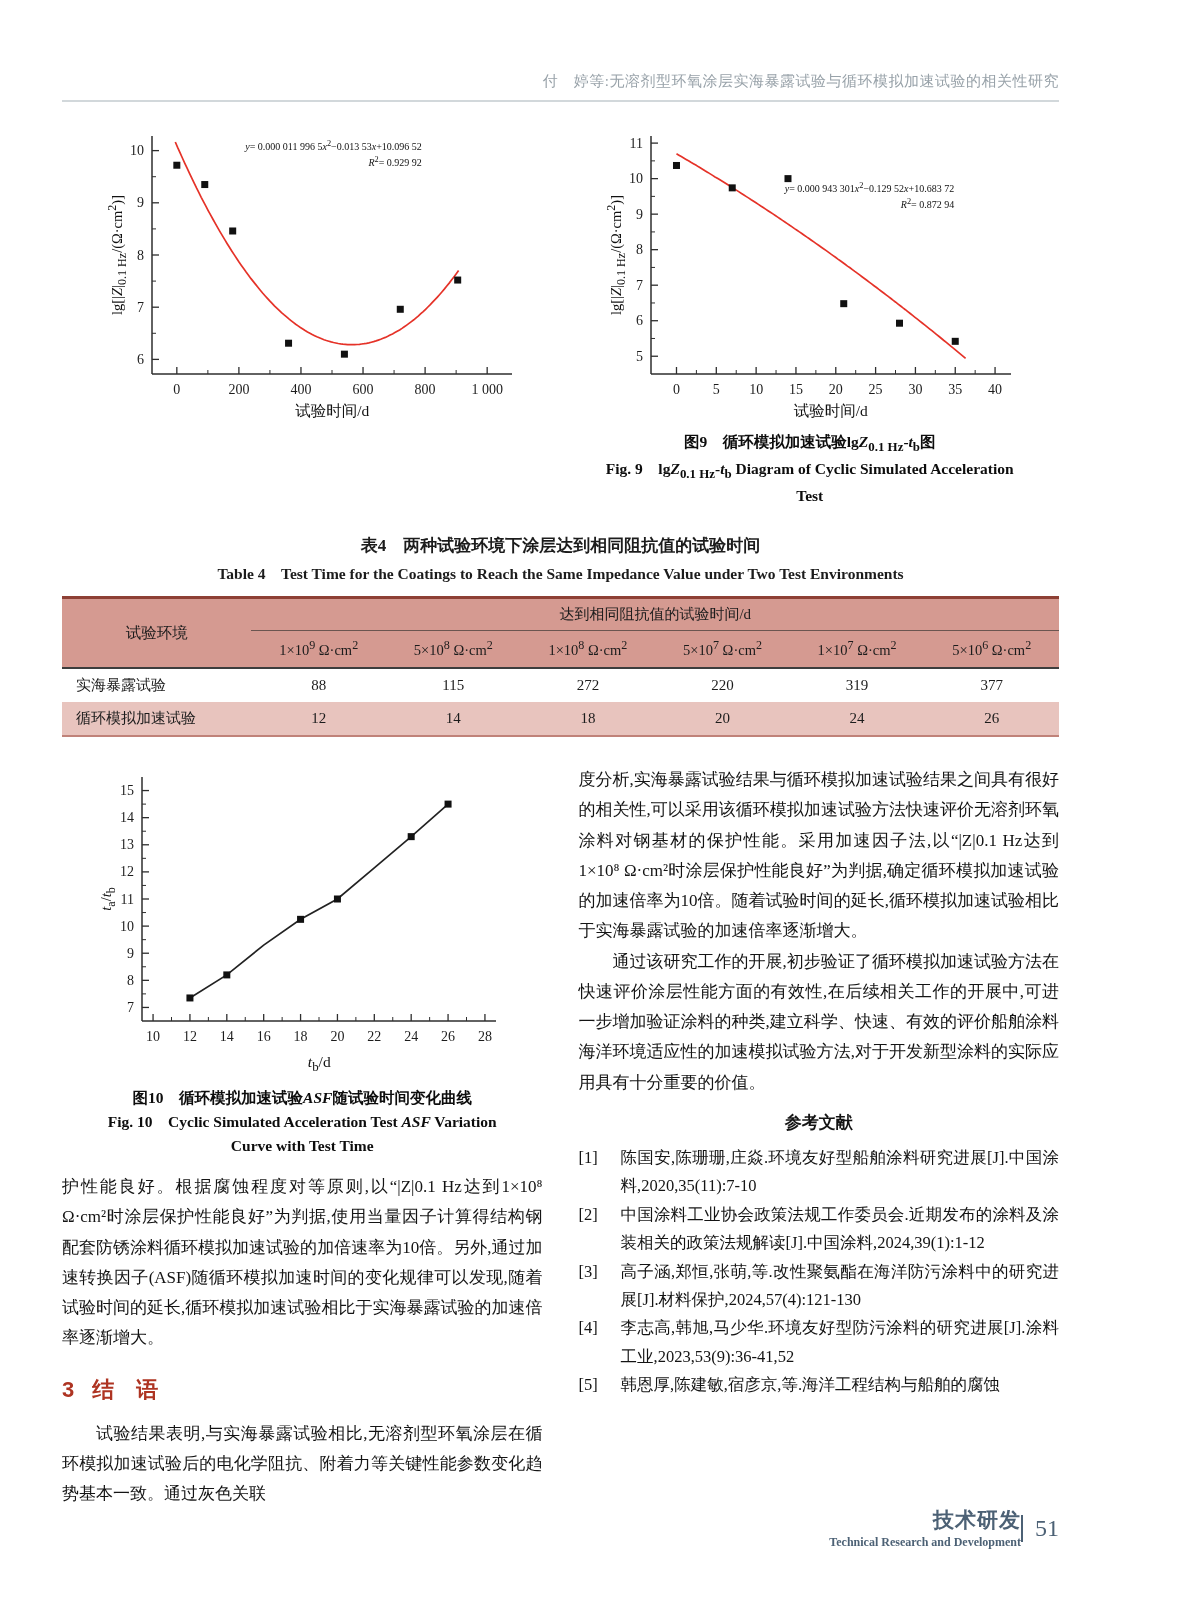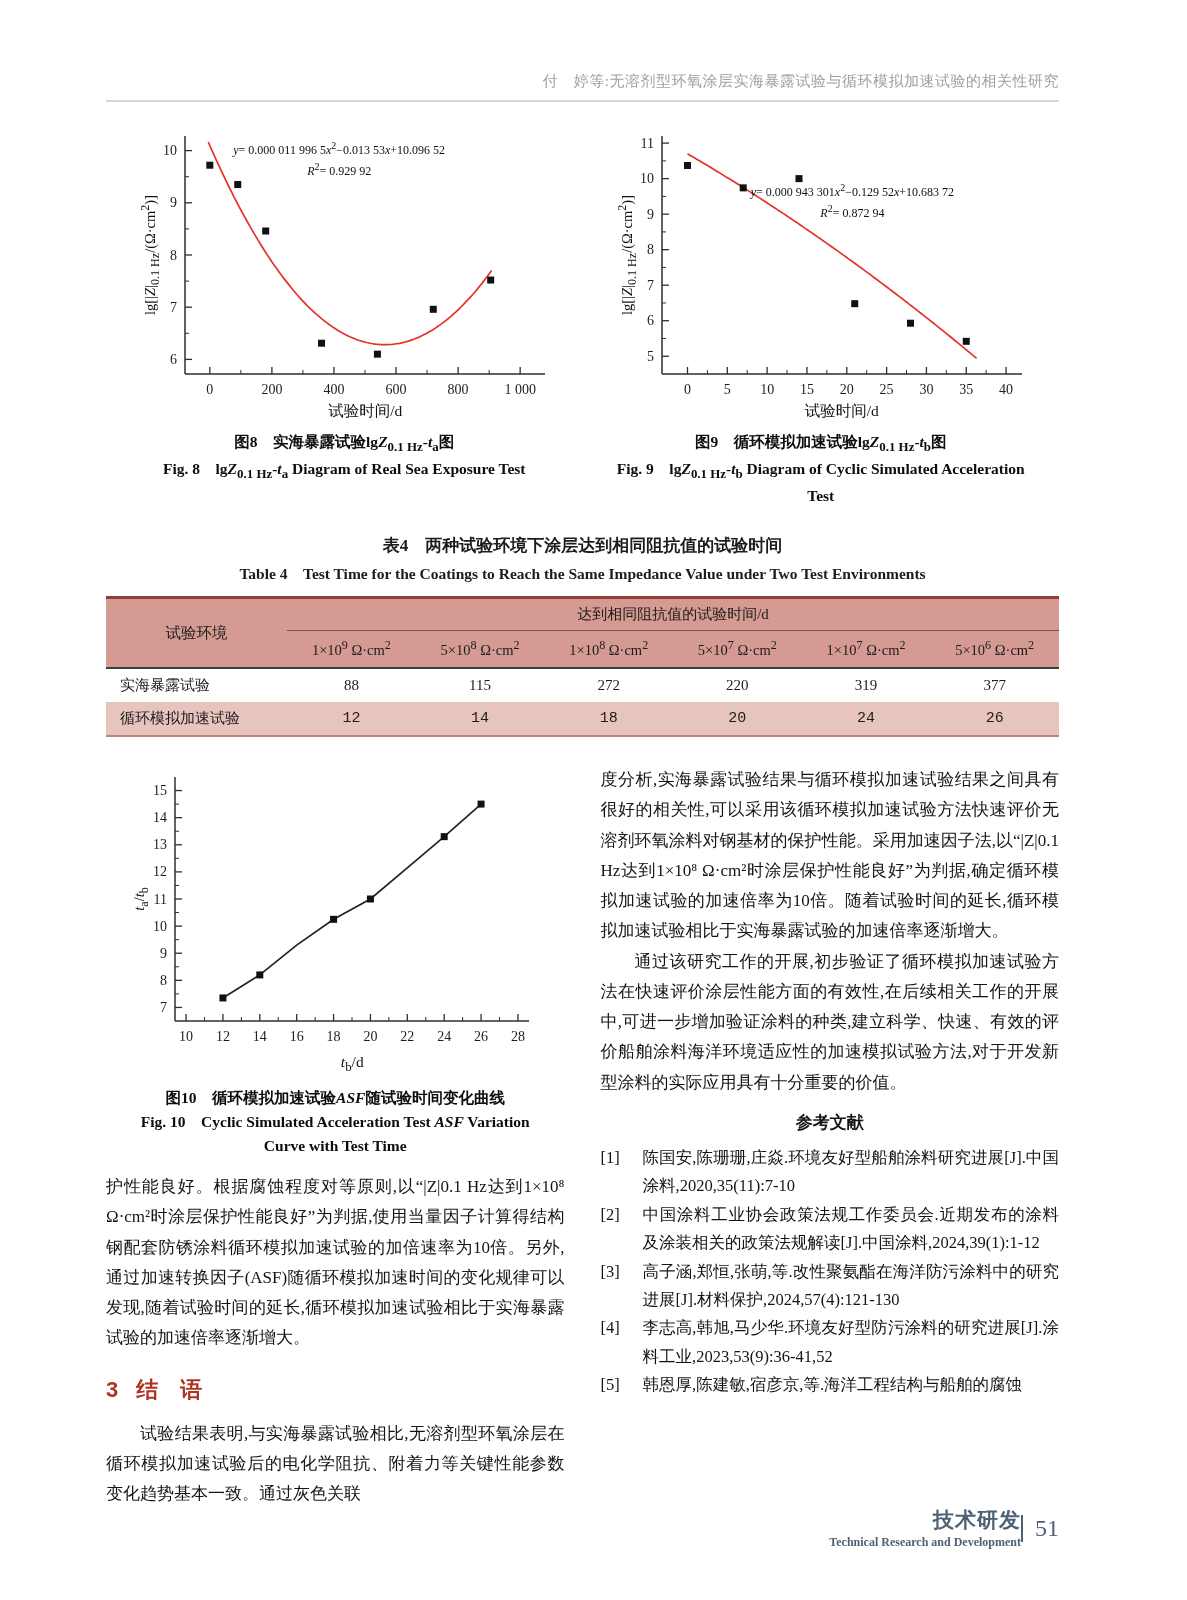--- a/index.html
+++ b/index.html
@@ -4,21 +4,21 @@
 <style>
   * { box-sizing: border-box; margin: 0; padding: 0; }
   html,body { background:#ffffff; }
   .page {
     position: relative;
     width: 1187px; height: 1600px;
     margin: 0 auto;
     background: #ffffff;
     font-family: "Liberation Serif", "DejaVu Serif", serif;
     color: #1c1c1c;
-    padding: 72px 128px 0 106px;
+    padding: 72px 128px 0 62px;
     overflow: hidden;
   }
   
   .running-head {
     text-align: right;
     font-size: 15px;
     color: #98a2a9;
     padding-bottom: 9px;
     border-bottom: 2px solid #d2d8db;
     letter-spacing: .5px;
@@ -32,42 +32,42 @@
   .xlab { font-size: 15.5px; margin-top: -3px; text-align: center; color:#111; }
   .xlab8 { width: 360px; margin-left: 56px; }
   .xlab10 { width: 354px; margin-left: 52px; }
   .ylab {
     position: absolute; left: -72px; top: 118px;
     width: 176px; height: 22px; line-height: 22px;
     text-align: center; font-size: 14.5px; color:#111;
     transform: rotate(-90deg);
   }
   .ylab10 { top: 123px; }
-  .eq { position: absolute; font-size: 12px; line-height: 1.5; white-space: nowrap; text-align: center; color:#101010; }
+  .eq { position: absolute; font-size: 10px; line-height: 1.5; white-space: nowrap; text-align: right; color:#101010;margin-left:45px; }
   .eq8 { left: 104px; top: 12px; }
   .eq9 { left: 145px; top: 54px; }
   figcaption { margin-top: 8px; font-weight: bold; font-size: 15.5px; line-height: 1.55; color:#0d0d0d; }
   .cap-en { font-weight: bold; max-width: 430px; margin: 0 auto; }
   
   .tbl-titles { margin-top: 26px; text-align: center; font-weight: bold; }
   .tbl-title-cn { font-size: 17px; }
   .tbl-title-en { font-size: 15.5px; margin-top: 7px; }
   table.t4 {
     width: 100%; border-collapse: collapse; margin-top: 11px;
     font-size: 15px; border-top: 3px solid #8e4035; border-bottom: 2px solid #c08279;
   }
   table.t4 th, table.t4 td { font-weight: normal; text-align: center; padding: 4px 4px; }
   table.t4 thead { background: #d59a91; }
   table.t4 .env-head { font-size: 15.5px; width: 19%; }
   table.t4 .span-head { border-bottom: 1.5px solid #6b5550; padding: 6px 4px; }
   table.t4 .sub-head { font-size: 14.5px; padding: 7px 2px 8px; }
   table.t4 tbody tr:first-child td { border-top: 2px solid #3d3d3d; }
   table.t4 td { height: 34px; }
   table.t4 .row-label { text-align: left; padding-left: 14px; }
-  table.t4 tr.alt { background: #e8c4be; font-family: Liberation Mono, monospace; }
+  table.t4 tr.alt { background: #e8c4be; }
   
   .twocol { display: flex; gap: 36px; margin-top: 28px; }
   .col { flex: 1; font-size: 17px; line-height: 1.78; text-align: justify; color:#141414; }
   .col p.cont { text-indent: 0; }
   .col p.ind { text-indent: 2em; }
   .fig10block { text-align: center; margin-bottom: 14px; }
   .sec-head {
     color: #ae3422; font-weight: bold; font-size: 22px;
     font-family: "Liberation Sans", "DejaVu Sans", sans-serif;
     margin: 16px 0 10px; text-align: left; text-indent: 0;
@@ -140,24 +140,20 @@
             <rect x="300.7758620689655" y="179.78070175438594" width="7" height="7" fill="#111111"></rect>
             <rect x="358.1896551724138" y="150.55263157894737" width="7" height="7" fill="#111111"></rect>
           </svg>
         <div class="eq eq8">
           <div><i>y</i>= 0.000 011 996 5<i>x</i><sup>2</sup>−0.013 53<i>x</i>+10.096 52</div>
           <div><i>R</i><sup>2</sup>= 0.929 92</div>
         </div>
         <div class="ylab">lg[|<i>Z</i>|<sub>0.1 Hz</sub>/(Ω·cm<sup>2</sup>)]</div>
         <div class="xlab xlab8">试验时间/d</div>
       </div>
-      <figcaption>
-        <div class="cap-cn">图8　实海暴露试验lg<i>Z</i><sub>0.1 Hz</sub>-<i>t</i><sub>a</sub>图</div>
-        <div class="cap-en">Fig. 8　lg<i>Z</i><sub>0.1 Hz</sub>-<i>t</i><sub>a</sub> Diagram of Real Sea Exposure Test</div>
-      </figcaption>
     </figure>
 
     <figure>
       <div class="chart-box">
         <svg width="430" height="278" viewBox="0 0 430 278">
             <line x1="56" y1="10" x2="56" y2="248" stroke="#2e2e2e" stroke-width="1.5"></line>
             <line x1="56" y1="248" x2="416" y2="248" stroke="#2e2e2e" stroke-width="1.5"></line>
             <line x1="81.48672566371681" y1="248" x2="81.48672566371681" y2="241" stroke="#2e2e2e" stroke-width="1.3"></line>
             <text x="81.48672566371681" y="268" text-anchor="middle" font-size="14" fill="#1d1d1d" font-family="&quot;Liberation Serif&quot;,&quot;DejaVu Serif&quot;,serif">0</text>
             <line x1="101.39823008849558" y1="248" x2="101.39823008849558" y2="244" stroke="#2e2e2e" stroke-width="1"></line>

